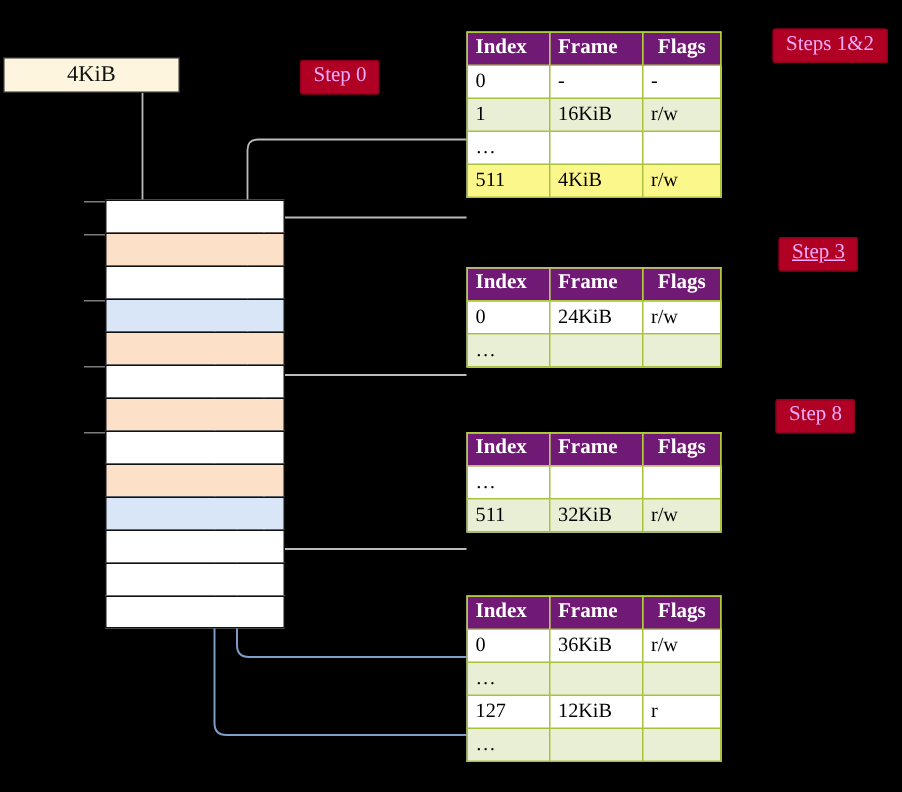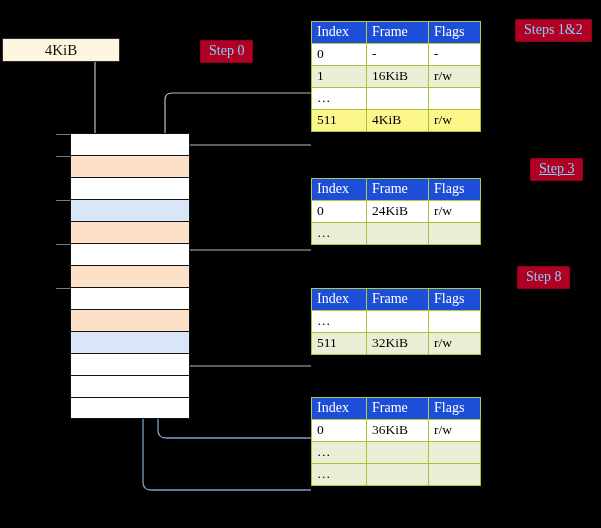--- a/index.html
+++ b/index.html
@@ -7,21 +7,21 @@
     width:601px;height:528px;position:relative;overflow:hidden;
     font-family:"Liberation Serif", serif;
     color:#000;
   }
   .stage{position:absolute;left:0;top:0;width:601px;height:528px;}
 
   
   .badge{
     position:absolute;
     background:#b00024;
-    color:#7dd3fc;
+    color:#f0abfc;
     font-family:"Liberation Serif", serif;
     font-size:14px;
     line-height:14px;
     padding:4px 9px 5px 9px;
     border-radius:2px;
     white-space:nowrap;
     box-shadow:0 0 0 1px #8e001c inset;
   }
 
   
@@ -63,32 +63,32 @@
     border:1px solid #a8c03c;
     padding:2px 5px 3px 5px;
     height:19px;
     box-sizing:border-box;
     text-align:left;
     font-weight:normal;
     white-space:nowrap;
     vertical-align:middle;
   }
   .ptable th{
-    background:#1d4ed8;
+    background:#701a75;
     color:#ffffff;
-    font-weight:normal;
+    font-weight:bold;
     font-size:14px;
     border-color:#b0ca3e;
   }
   .ptable td.c0{width:55px;}
   .ptable td.c1{width:62px;}
   .ptable td.c2{width:52px;}
   .ptable th.c0{width:55px;}
   .ptable th.c1{width:62px;}
-  .ptable th.c2{width:52px;}
+  .ptable th.c2{width:52px;text-align:center;}
   tr.alt td{background:#e9efd4;}
   tr.plain td{background:#ffffff;}
   tr.hl td{background:#fcf78a;}
 
   
   .links{position:absolute;left:0;top:0;width:601px;height:528px;pointer-events:none;}
 </style>
 </head>
 <body>
 
@@ -163,21 +163,21 @@
       </div>
     <div class="memrow p" style="top:176px;"></div>
     <div class="memrow b" style="top:198px;"></div>
     <div class="memrow w" style="top:220px;"></div>
     <div class="memrow w" style="top:242px;"></div>
     <div class="memrow w last" style="top:264px;"></div>
   </div>
 
   <div class="badge" style="left:190px;top:40px;margin-left:10px;">Step 0</div>
   <div class="badge" style="left:515px;top:19px;">Steps 1&amp;2</div>
-  <div class="badge" style="left:530px;top:158px;text-decoration:underline;">Step 3</div>
+  <div class="badge" style="left:519px;top:158px;text-decoration:underline;">Step 3</div>
   <div class="badge" style="left:517px;top:266px;">Step 8</div>
 
   <table class="ptable" style="left:311px;top:21px;">
     <thead>
       <tr>
         <th class="c0">Index</th>
         <th class="c1">Frame</th>
         <th class="c2">Flags</th>
       </tr>
     </thead>
@@ -261,20 +261,25 @@
       <tr class="plain">
         <td class="c0">0</td>
         <td class="c1">36KiB</td>
         <td class="c2">r/w</td>
       </tr>
       <tr class="alt">
         <td class="c0">…</td>
         <td class="c1"></td>
         <td class="c2"></td>
       </tr>
+      <tr class="plain">
+        <td class="c0">127</td>
+        <td class="c1">12KiB</td>
+        <td class="c2">r</td>
+      </tr>
       <tr class="alt">
         <td class="c0">…</td>
         <td class="c1"></td>
         <td class="c2"></td>
       </tr>
     </tbody>
   </table>
 
 </div>
 

